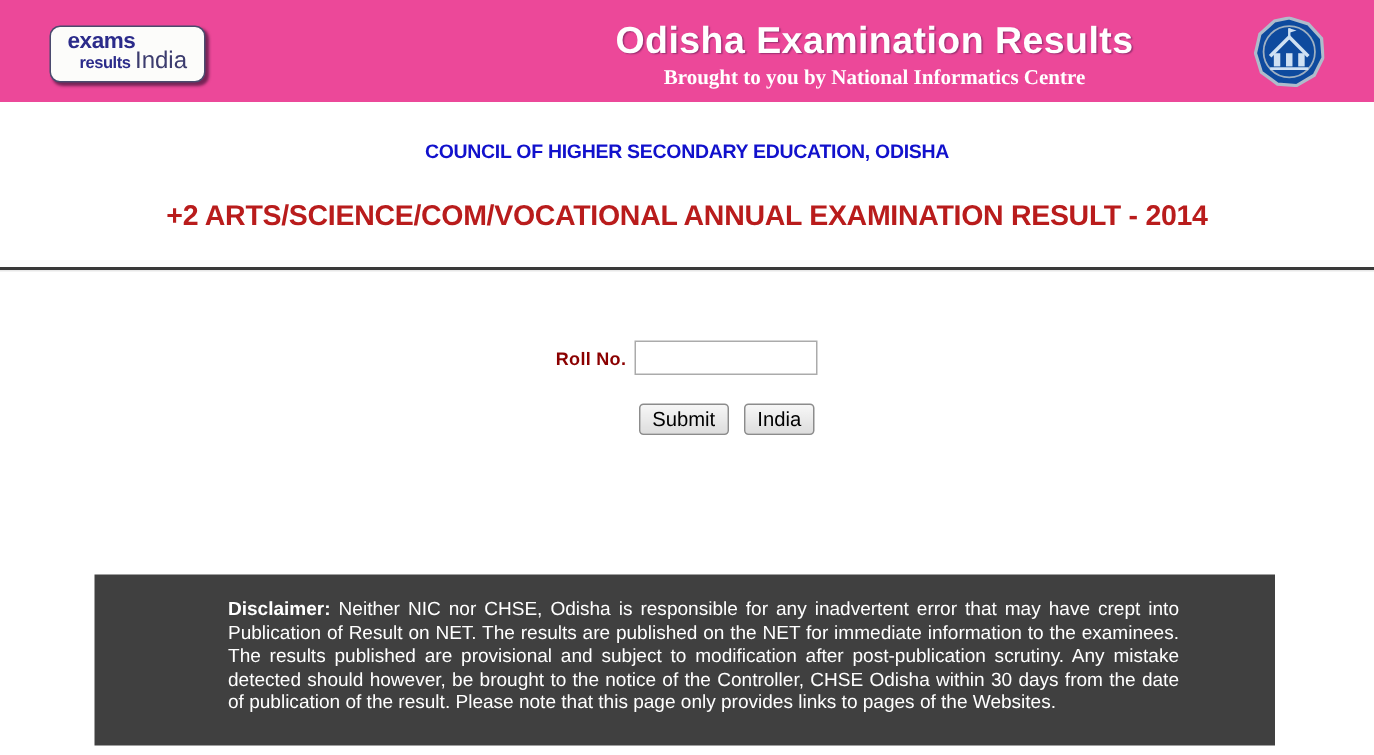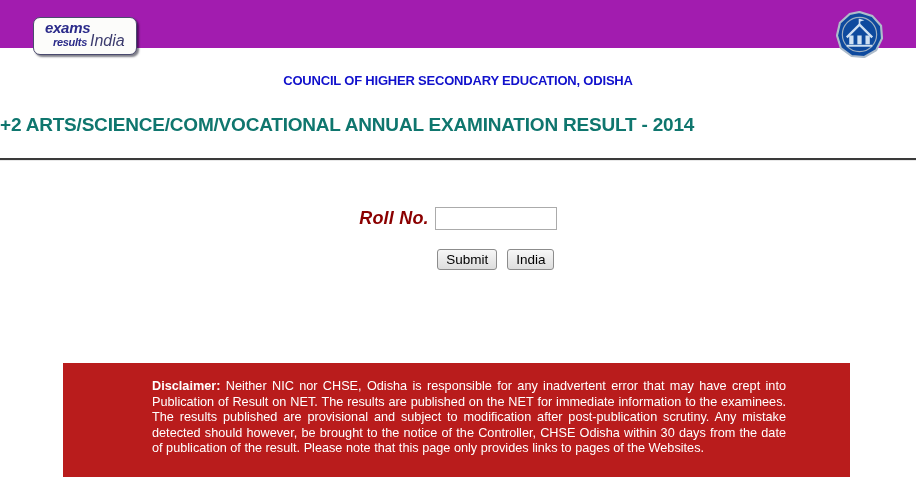--- a/index.html
+++ b/index.html
@@ -8,23 +8,22 @@
     width: 916px; height: 503px;
     background: #ffffff;
     font-family: "Liberation Sans", sans-serif;
     overflow: hidden;
     position: relative;
   }
 
   
   .header {
     position: relative;
-    height: 48px;
-    background: #a21caf;
-    font-style: italic;
+    height: 68px;
+    background: #ec4899;
   }
   .logo-box {
     position: absolute;
     left: 33px; top: 17px;
     width: 104px; height: 38px;
     background: #fcfcfa;
     border: 1px solid #4a4a6e;
     border-radius: 7px;
     box-shadow: 2px 2px 2px rgba(0,0,20,0.5);
     padding: 3px 0 0 11px;
@@ -81,22 +80,22 @@
     margin: 23px 0 0;
     text-align: center;
     color: #1111cc;
     font-size: 13px;
     font-weight: bold;
     letter-spacing: -0.2px;
     line-height: 19px;
   }
   .exam-heading {
     margin: 25px 0 0;
-    text-align: left;
-    color: #0f766e;
+    text-align: center;
+    color: #b91c1c;
     font-size: 19px;
     font-weight: bold;
     letter-spacing: -0.2px;
     line-height: 19px;
   }
   .divider {
     margin: 24px 0 0;
     border: none;
     border-top: 2px solid #3a3a3a;
     border-bottom: 1px solid #e8e8e8;
@@ -109,23 +108,22 @@
     display: grid;
     grid-template-columns: auto 122px;
     justify-content: center;
     align-items: center;
     column-gap: 6px;
     row-gap: 19px;
   }
   .roll-label {
     justify-self: end;
     color: #8b0000;
-    font-size: 18px;
-    font-weight: bold;
-    font-style: italic;
+    font-size: 12px;
+    font-weight: bold;
     letter-spacing: 0.2px;
   }
   .roll-input {
     width: 122px; height: 23px;
     border: 1px solid #ababab;
     background: #ffffff;
     font-size: 14px;
     padding: 2px 4px;
     outline: none;
   }
@@ -145,21 +143,21 @@
     border: 1px solid #8c8c8c;
     border-radius: 3px;
     cursor: pointer;
     text-align: center;
   }
 
   
   .disclaimer {
     margin: 93px 66px 0 63px;
     height: 114px;
-    background: #b91c1c;
+    background: #404040;
     padding: 16px 64px 0 89px;
     color: #ffffff;
   }
   .disclaimer p {
     margin: 0;
     font-size: 12.7px;
     line-height: 15.6px;
     text-align: justify;
   }
   .disclaimer b { font-weight: bold; }
@@ -168,20 +166,24 @@
 <body>
 
 <div class="header">
   <div class="logo-box">
     <span class="logo-line1">exams</span>
     <span class="logo-row2">
       <span class="logo-line2">results</span><span class="logo-suffix">India</span>
     </span>
   </div>
 
+  <div class="header-titles">
+    <div class="header-title">Odisha Examination Results</div>
+    <div class="header-subtitle">Brought to you by National Informatics Centre</div>
+  </div>
 
   <svg class="nic-emblem" viewBox="0 0 48 48">
     <polygon points="24,1 37,5 46,15 47,28 41,40 29,47 16,46 5,38 1,25 4,12 14,3" fill="#0e4a9e" stroke="#aebccb" stroke-width="2.2"></polygon>
     <circle cx="24" cy="24" r="17.5" fill="none" stroke="#9fb0c2" stroke-width="1.2"></circle>
     <polyline points="11,27 24,14 37,27" fill="none" stroke="#cfe0f2" stroke-width="2.4"></polyline>
     <line x1="24" y1="14" x2="24" y2="8" stroke="#cfe0f2" stroke-width="1.6"></line>
     <polygon points="24,8 29,9.5 24,11" fill="#cfe0f2"></polygon>
     <rect x="13.5" y="25" width="4.4" height="9" fill="#cfe0f2"></rect>
     <rect x="21.8" y="25" width="4.4" height="9" fill="#cfe0f2"></rect>
     <rect x="30.1" y="25" width="4.4" height="9" fill="#cfe0f2"></rect>

